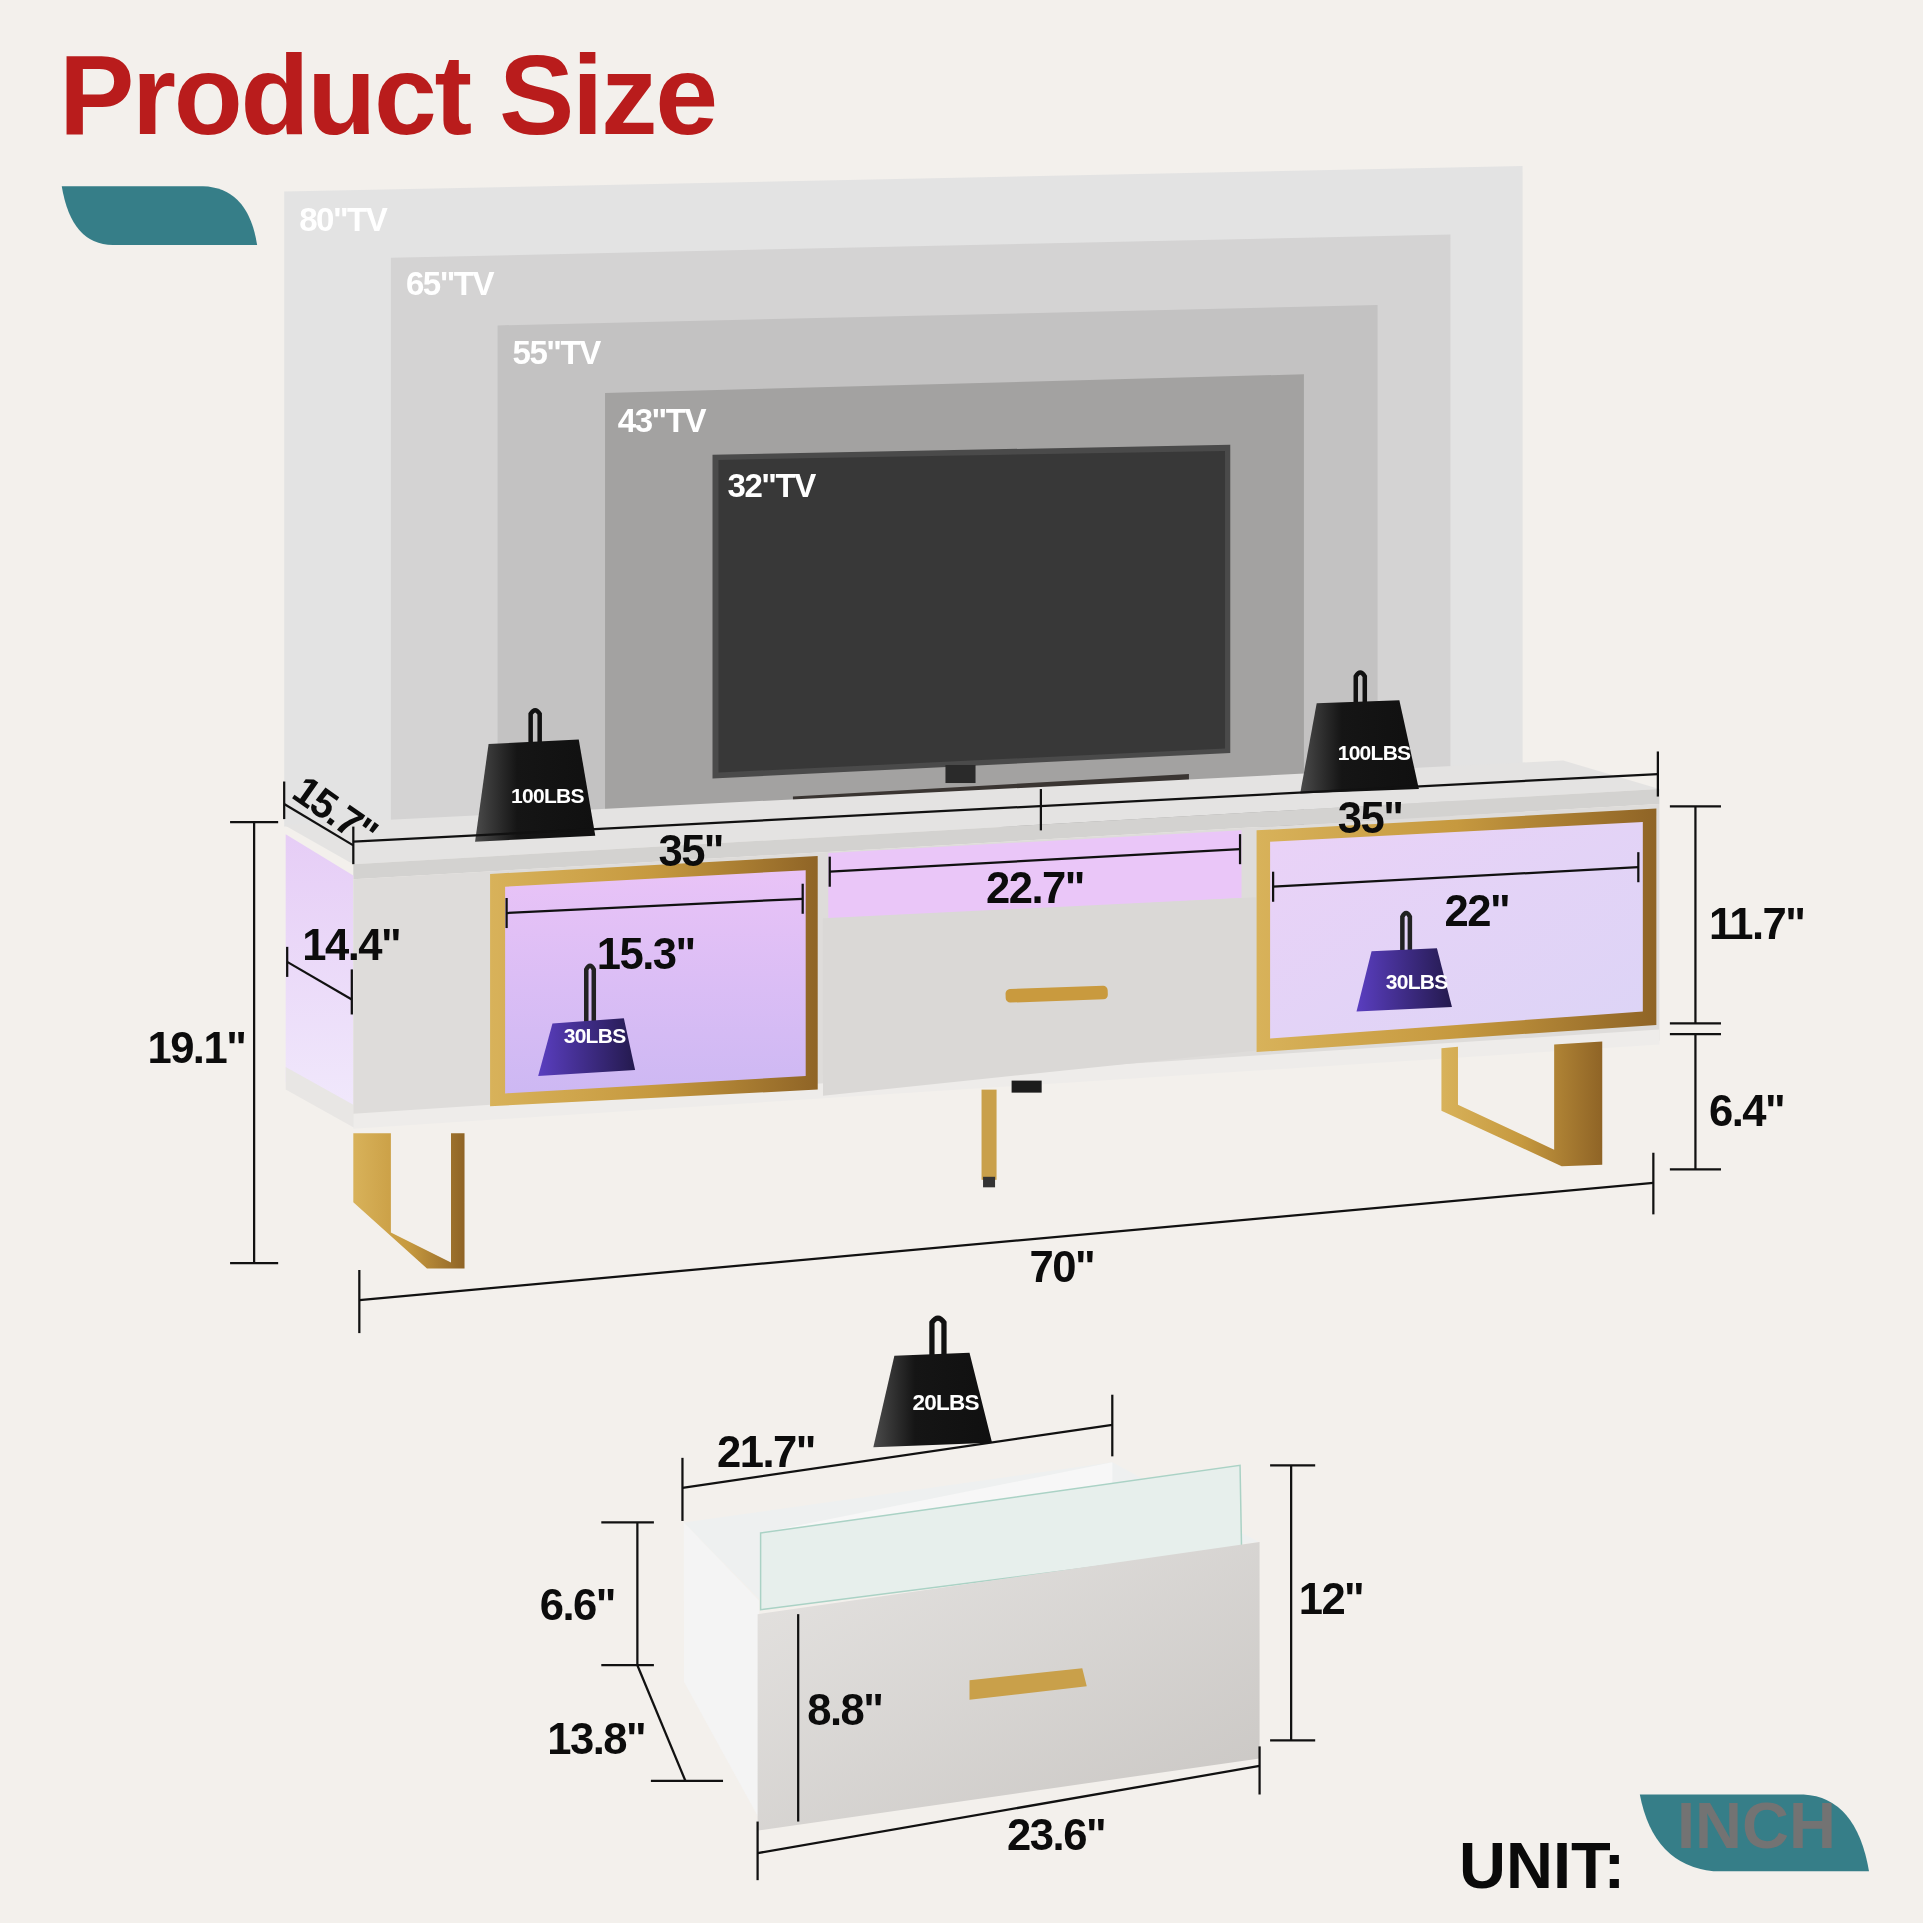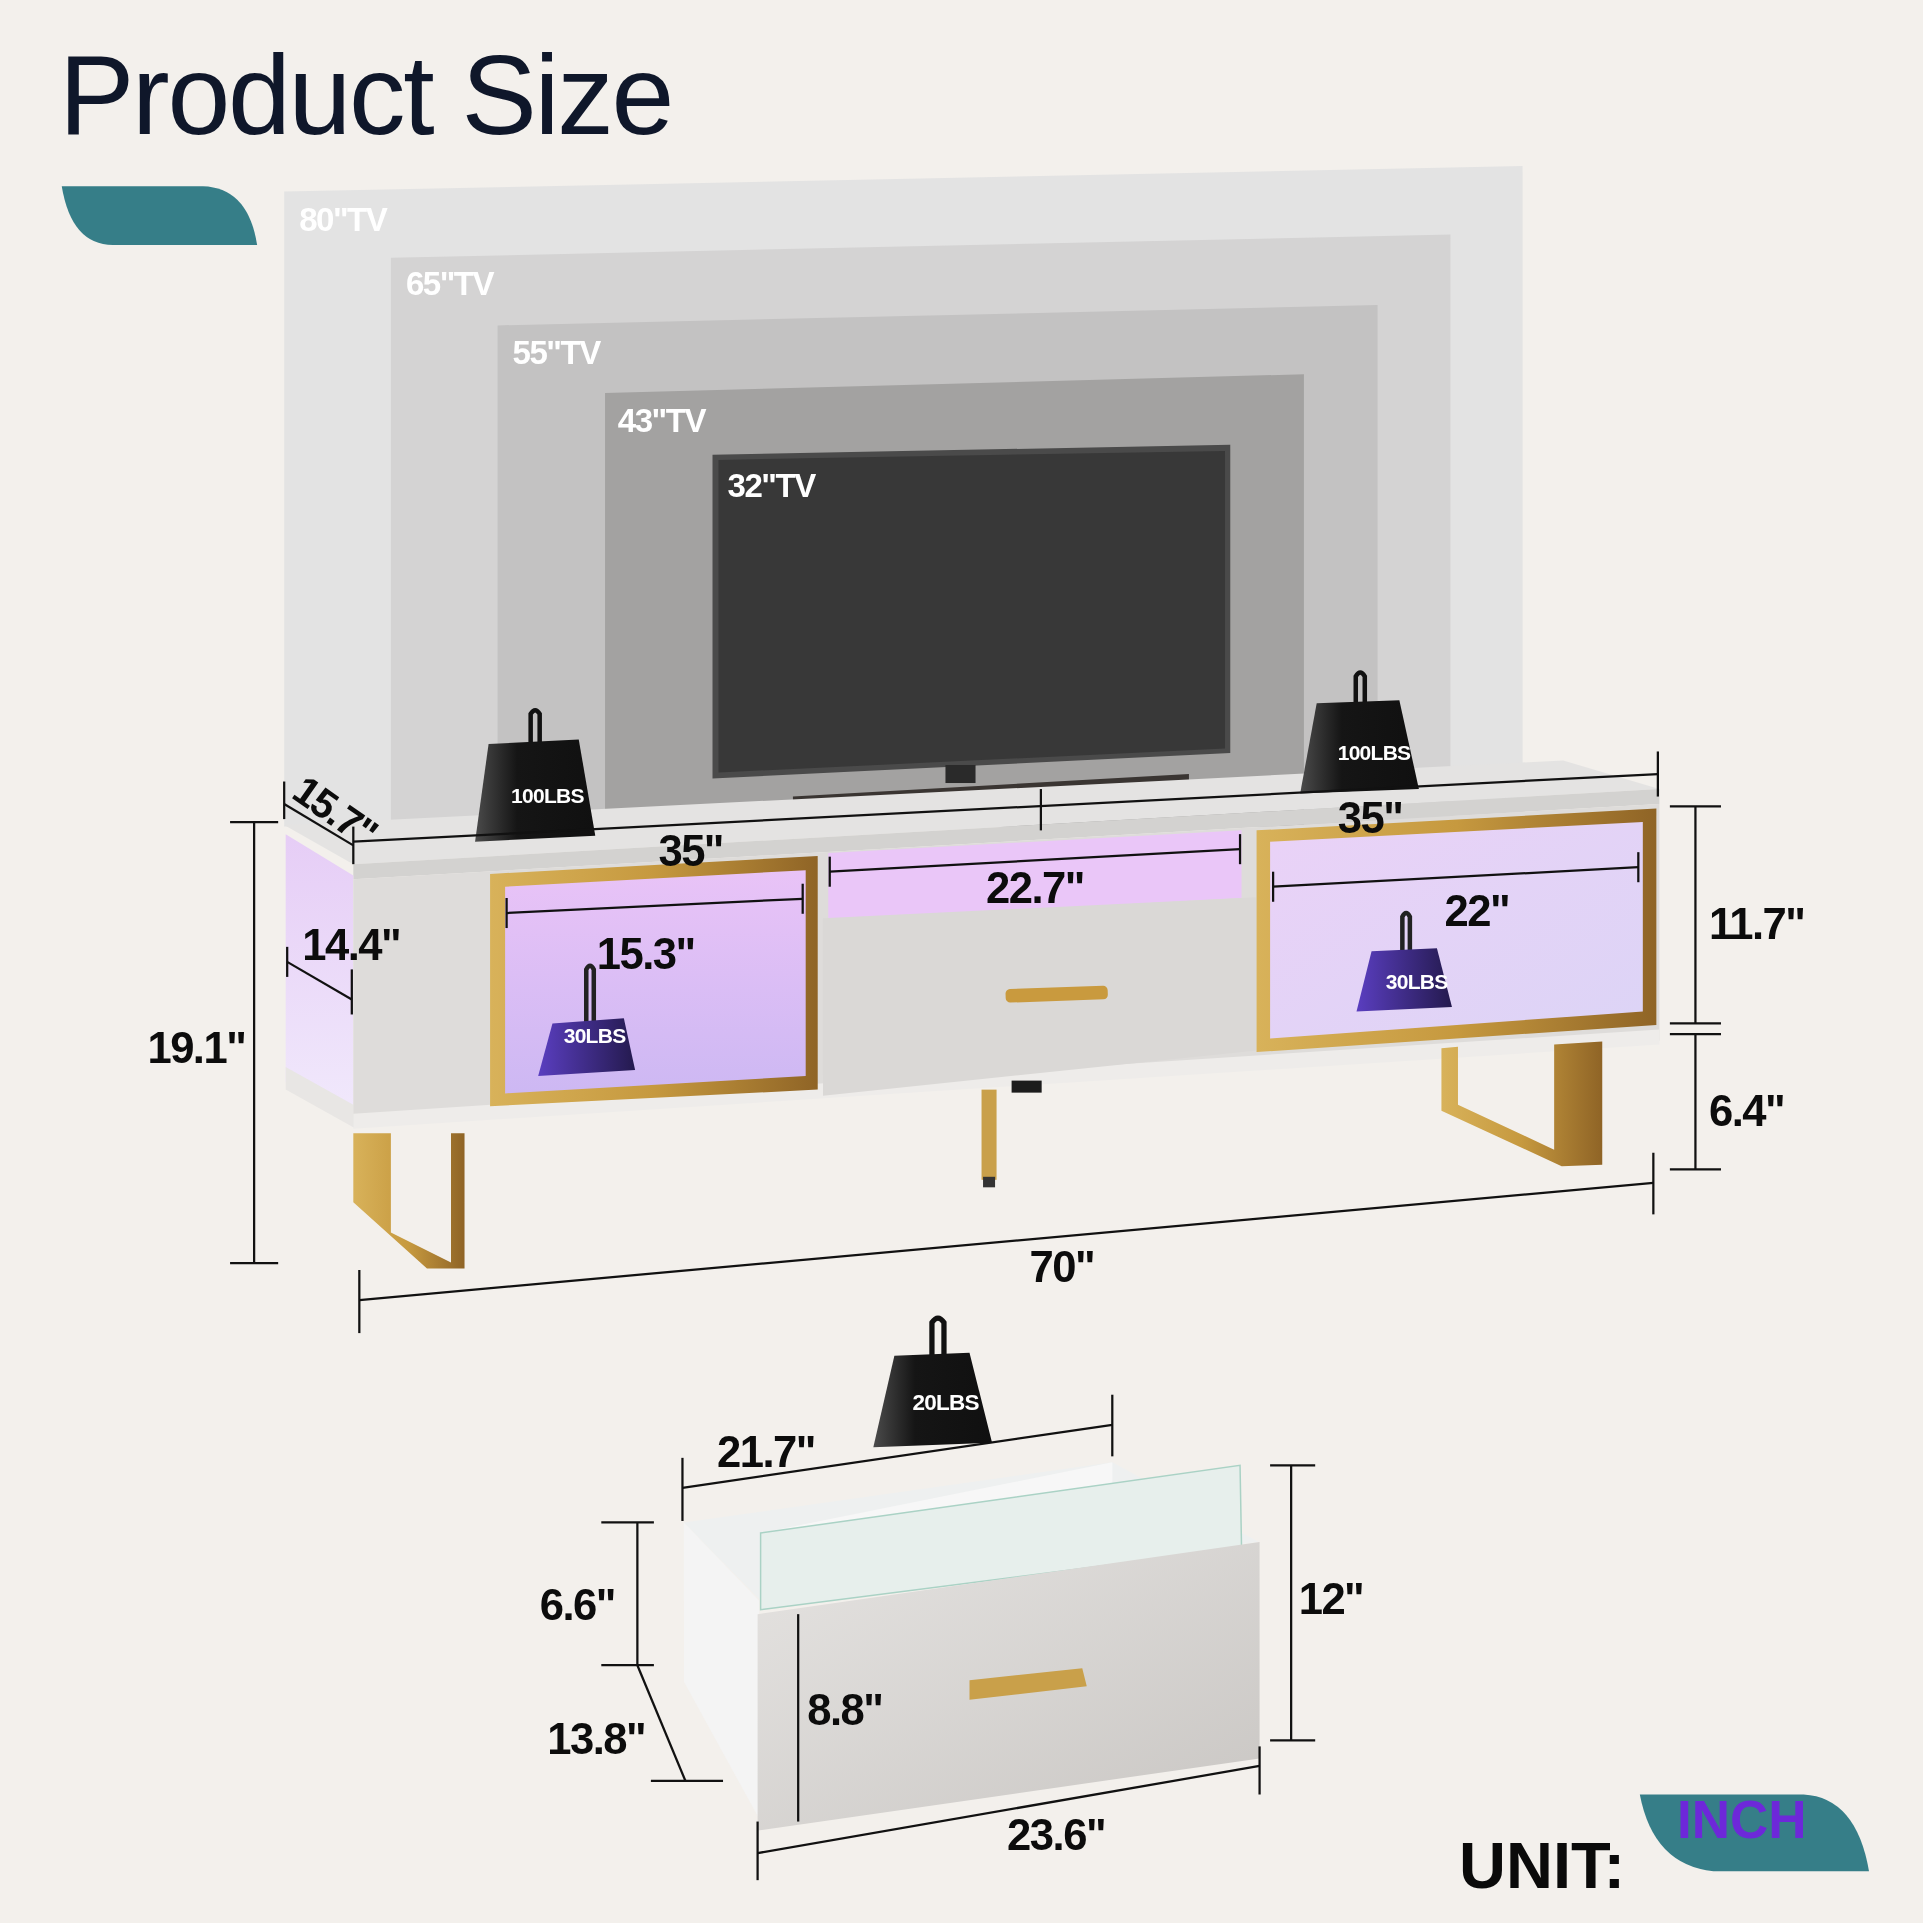--- a/index.html
+++ b/index.html
@@ -1,25 +1,25 @@
 <!DOCTYPE html>
 <html style="font-size:12px"><head>
 <meta charset="utf-8">
 <style>
   html, body { margin: 0; padding: 0; background: #f3f0ec; }
   body { width: 1924px; height: 1923px; position: relative; overflow: hidden;
          font-family: "Liberation Sans", "DejaVu Sans", sans-serif; }
   .abs { position: absolute; }
-  #title { left: 59px; top: 39px; font-size: 113px; font-weight: 400; color: #0f172a; letter-spacing: -2.3px; line-height: 1; }
+  #title { left: 59px; top: 39px; font-size: 113px; font-weight: 700; color: #b91c1c; letter-spacing: -2.3px; line-height: 1; }
   svg { position: absolute; left: 0; top: 0; }
   .dim { font-family: "Liberation Sans", sans-serif; font-weight: 700; fill: #0c0c0c; letter-spacing: -2px; }
   .tvlabel { font-family: "Liberation Sans", sans-serif; font-weight: 700; fill: #ffffff; letter-spacing: -2px; }
   .wlabel { font-family: "Liberation Sans", sans-serif; font-weight: 700; fill: #ffffff; letter-spacing: -1px; }
   #unit-label { left: 1459px; top: 1793px; font-size: 65px; font-weight: 700; color: #0a0a0a; line-height: 1; margin-top: 40px; }
-  #unit-value { left: 1677px; top: 1793px; font-size: 53px; font-weight: 700; color: #6d28d9; line-height: 1; }
+  #unit-value { left: 1677px; top: 1793px; font-size: 65px; font-weight: 700; color: #737373; line-height: 1; }
 </style>
 </head>
 <body>
 
 <div id="title" class="abs">Product Size</div>
 
 <svg width="1924" height="1923" viewBox="0 0 2560 2559">
   <defs>
     <linearGradient id="ledL" x1="0" y1="0" x2="0" y2="1">
       <stop offset="0" stop-color="#e9c3f7"></stop>

